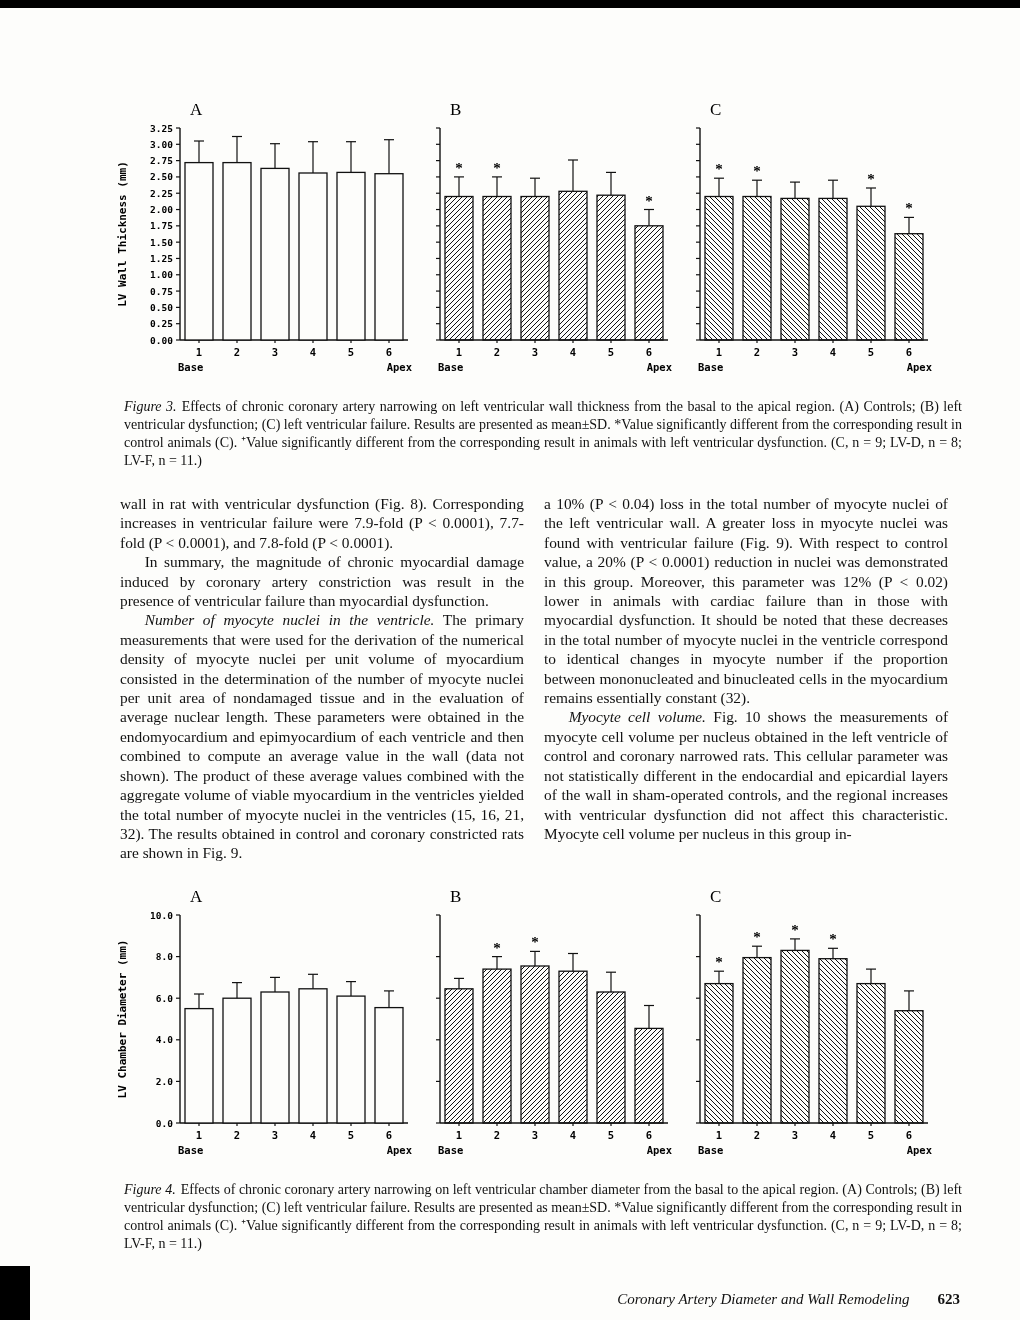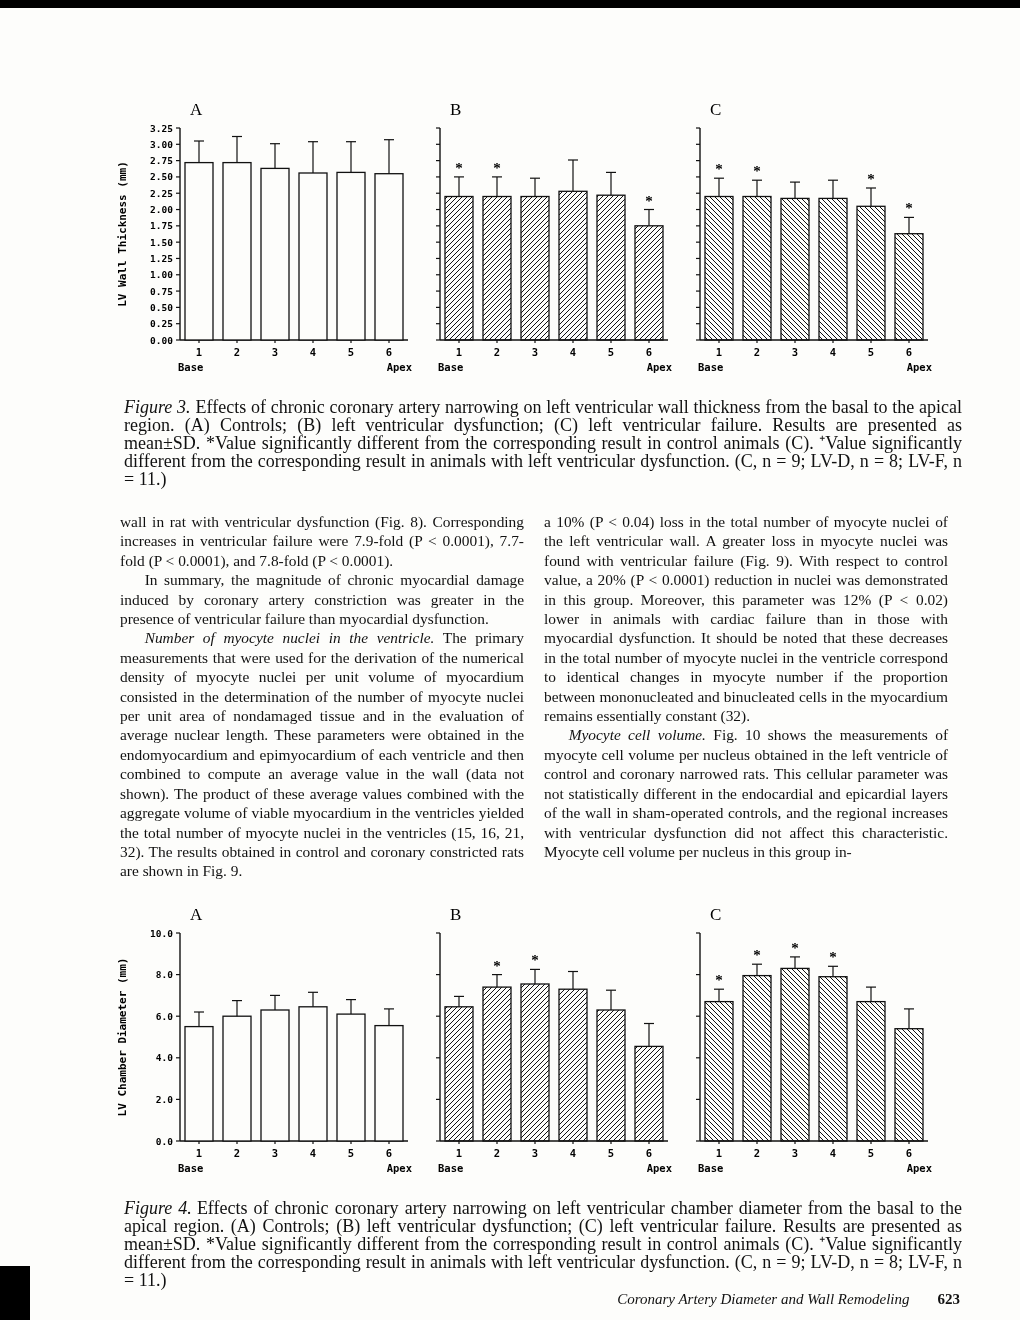--- a/index.html
+++ b/index.html
@@ -10,21 +10,21 @@
     overflow:hidden;
     font-family:"Liberation Serif", serif;
     color:#111;
     margin:0 auto;
   }
   .scan-top{position:absolute;top:0;left:0;width:1020px;height:8px;background:#000;}
   .scan-bl{position:absolute;left:0;bottom:0;width:30px;height:54px;background:#000;}
   .content{padding:98px 58px 0 120px;}
   .chart-row{display:flex;align-items:flex-end;gap:6px;margin-left:-6px;}
   .caption{
-    font-size:18px;line-height:18px;text-align:justify;
+    font-size:14px;line-height:18px;text-align:justify;
     margin:10px 0 0 4px;
   }
   .cap-label{font-style:italic;margin-right:5px;}
   .columns{display:flex;gap:20px;margin-top:24px;}
   .col{width:404px;font-size:15.4px;line-height:19.4px;text-align:justify;}
   .col p{margin:0;}
   .col p.indent{text-indent:1.6em;}
   .lead-italic{font-style:italic;}
   .fig4{margin-top:22px;}
   .footer{
@@ -230,21 +230,21 @@
               <text x="12" y="273" font-family="'DejaVu Sans Mono', monospace" font-size="10.5" font-weight="bold">Base</text>
               <text x="246" y="273" text-anchor="end" font-family="'DejaVu Sans Mono', monospace" font-size="10.5" font-weight="bold">Apex</text>
             </svg></div>
         </div>
       <p class="caption"><span class="cap-label">Figure 3.</span><span>Effects of chronic coronary artery narrowing on left ventricular wall thickness from the basal to the apical region. (A) Controls; (B) left ventricular dysfunction; (C) left ventricular failure. Results are presented as mean±SD. *Value significantly different from the corresponding result in control animals (C). ⁺Value significantly different from the corresponding result in animals with left ventricular dysfunction. (C, n = 9; LV-D, n = 8; LV-F, n = 11.)</span></p>
     </div>
 
     <div class="columns">
       <div class="col">
         <p><span class="lead-italic"></span><span>wall in rat with ventricular dysfunction (Fig. 8). Corresponding increases in ventricular failure were 7.9-fold (P &lt; 0.0001), 7.7-fold (P &lt; 0.0001), and 7.8-fold (P &lt; 0.0001).</span></p>
-        <p class="indent"><span class="lead-italic"></span><span>In summary, the magnitude of chronic myocardial damage induced by coronary artery constriction was greater in the presence of ventricular failure than myocardial dysfunction.</span></p>
+        <p class="indent"><span class="lead-italic"></span><span>In summary, the magnitude of chronic myocardial damage induced by coronary artery constriction was result in the presence of ventricular failure than myocardial dysfunction.</span></p>
         <p class="indent"><span class="lead-italic">Number of myocyte nuclei in the ventricle.</span><span> The primary measurements that were used for the derivation of the numerical density of myocyte nuclei per unit volume of myocardium consisted in the determination of the number of myocyte nuclei per unit area of nondamaged tissue and in the evaluation of average nuclear length. These parameters were obtained in the endomyocardium and epimyocardium of each ventricle and then combined to compute an average value in the wall (data not shown). The product of these average values combined with the aggregate volume of viable myocardium in the ventricles yielded the total number of myocyte nuclei in the ventricles (15, 16, 21, 32). The results obtained in control and coronary constricted rats are shown in Fig. 9.</span></p>
       </div>
       <div class="col">
         <p><span class="lead-italic"></span><span>a 10% (P &lt; 0.04) loss in the total number of myocyte nuclei of the left ventricular wall. A greater loss in myocyte nuclei was found with ventricular failure (Fig. 9). With respect to control value, a 20% (P &lt; 0.0001) reduction in nuclei was demonstrated in this group. Moreover, this parameter was 12% (P &lt; 0.02) lower in animals with cardiac failure than in those with myocardial dysfunction. It should be noted that these decreases in the total number of myocyte nuclei in the ventricle correspond to identical changes in myocyte number if the proportion between mononucleated and binucleated cells in the myocardium remains essentially constant (32).</span></p>
         <p class="indent"><span class="lead-italic">Myocyte cell volume.</span><span> Fig. 10 shows the measurements of myocyte cell volume per nucleus obtained in the left ventricle of control and coronary narrowed rats. This cellular parameter was not statistically different in the endocardial and epicardial layers of the wall in sham-operated controls, and the regional increases with ventricular dysfunction did not affect this characteristic. Myocyte cell volume per nucleus in this group in-</span></p>
       </div>
     </div>
 
     <div class="fig4">
       <div class="chart-row">

